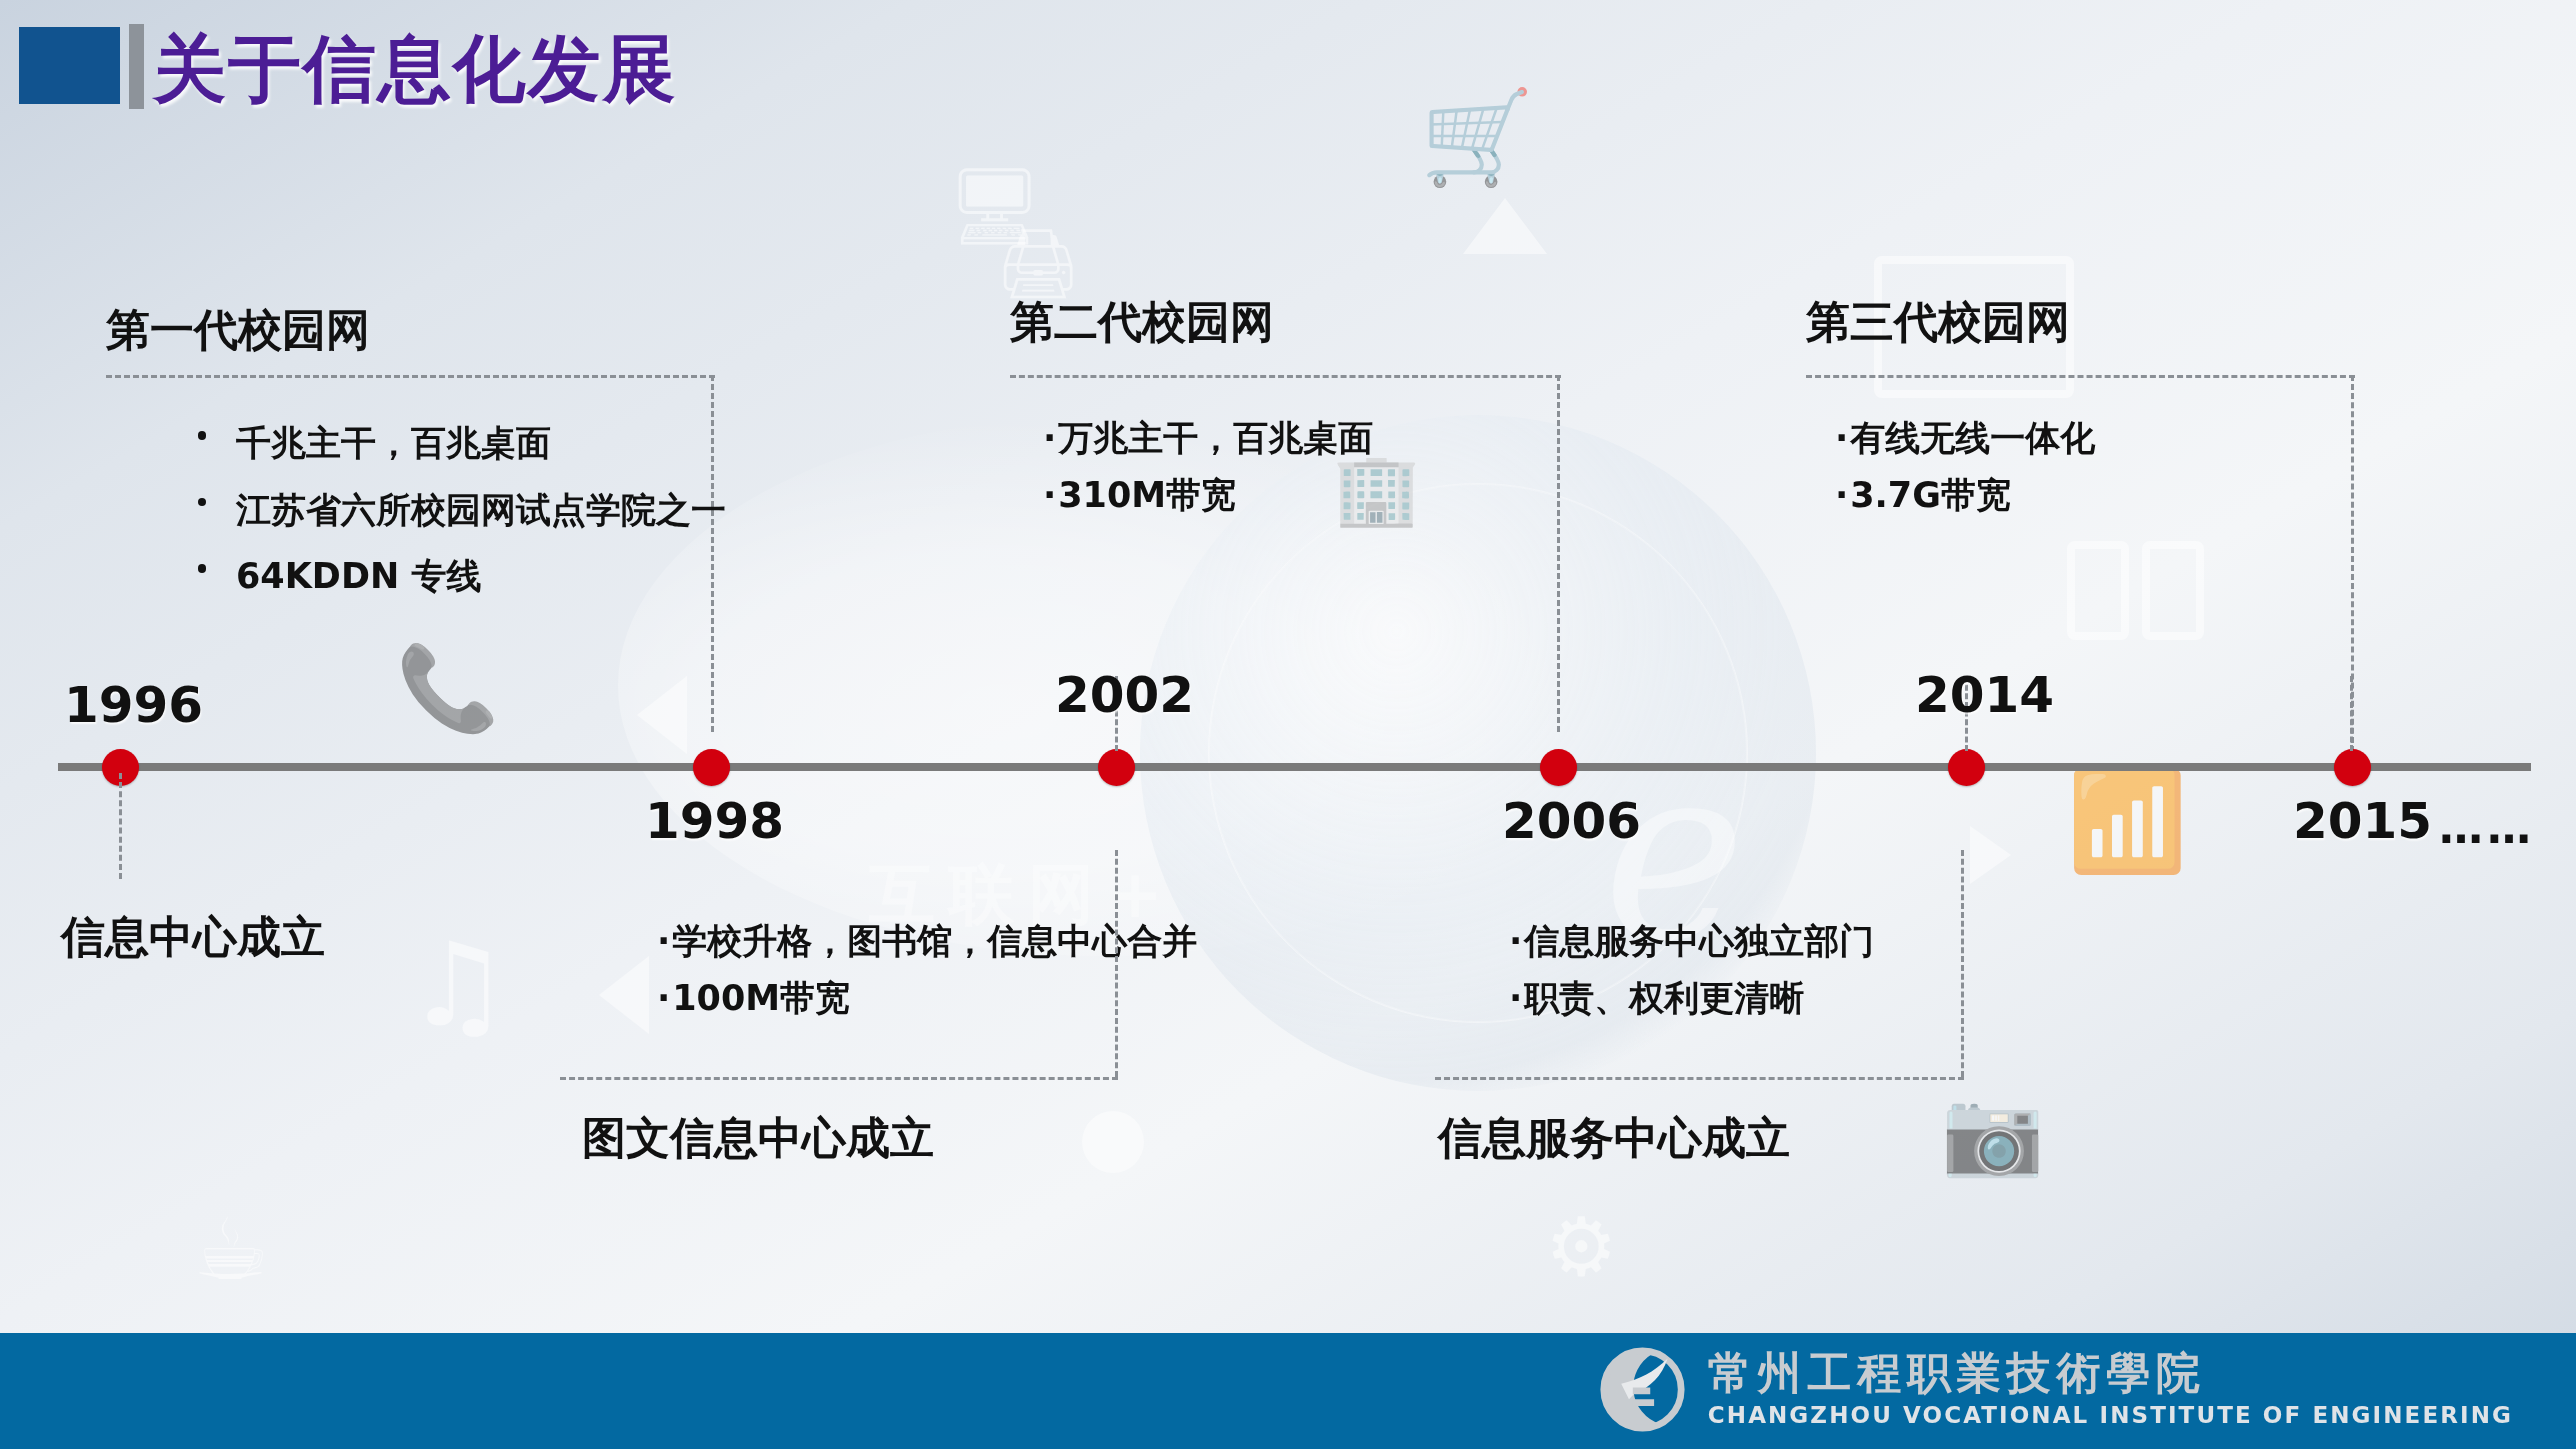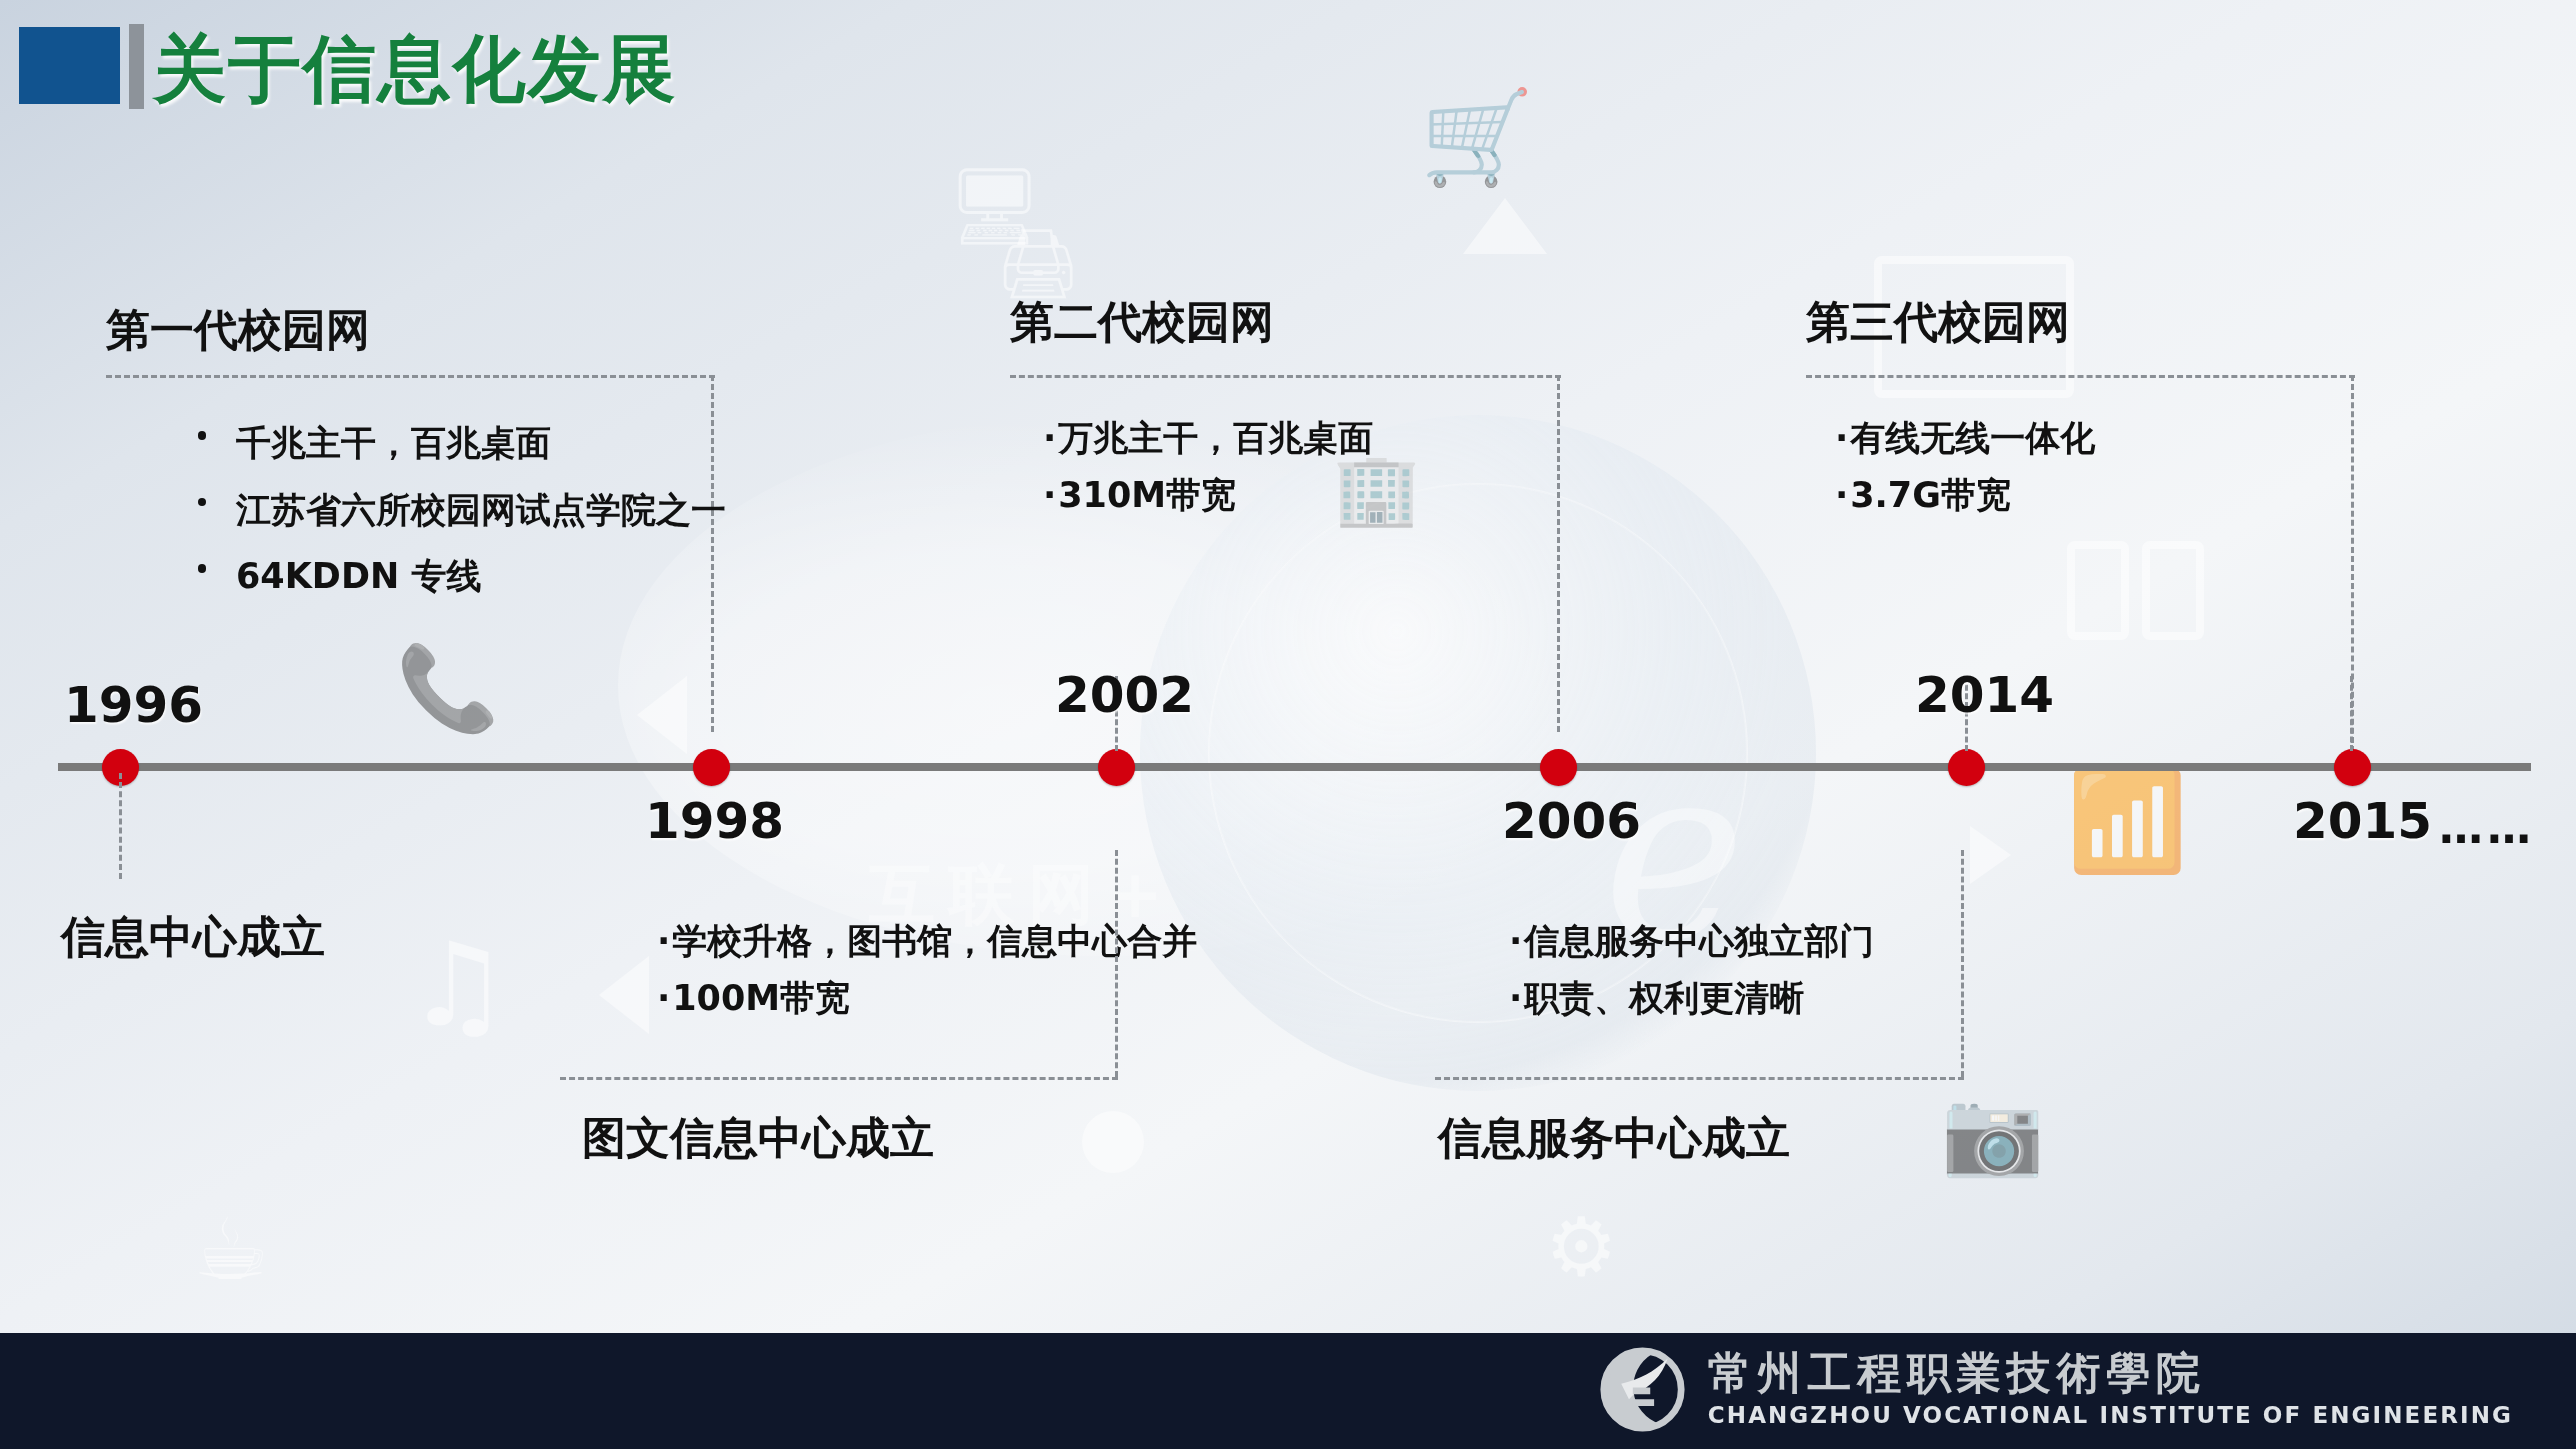--- a/index.html
+++ b/index.html
@@ -48,21 +48,21 @@
     border-left:41px solid rgba(255,255,255,.9);
   }
   .wm-box{border:8.7px solid rgba(255,255,255,.92);border-radius:7.7px;}
   .wm-circle{border-radius:50%;background:rgba(255,255,255,.85);}
   .wm-glyph{font-size:92px;color:rgba(255,255,255,.92);line-height:1;}
 
   
   .hdr-block{position:absolute;left:19.3px;top:27px;width:101px;height:77px;background:#11538f;}
   .hdr-bar{position:absolute;left:129px;top:24px;width:14.5px;height:85px;background:#8d939a;}
   .hdr-title{
-    position:absolute;left:153px;top:21px;font-size:73px;font-weight:bold;color:#15803d;
+    position:absolute;left:153px;top:21px;font-size:73px;font-weight:bold;color:#4c1d95;
     letter-spacing:1.9px;text-shadow:1.9px 2.9px 2.9px rgba(255,255,255,.85);white-space:nowrap;
   }
 
   
   .axis{position:absolute;left:58px;top:763px;width:2473px;height:7.7px;background:#7a7a7a;}
   .dot{position:absolute;width:37px;height:37px;border-radius:50%;background:#d2000e;
        box-shadow:0 1px 1.9px rgba(0,0,0,.25);}
   .vline{position:absolute;width:0;border-left:3.9px dashed #8a8f95;}
   .hline{position:absolute;height:0;border-top:3.9px dashed #8a8f95;}
 
@@ -89,21 +89,21 @@
   .bullets.liststyle div:before{
     content:"";position:absolute;left:13.5px;top:21px;width:8.7px;height:8.7px;border-radius:50%;background:#111;
   }
   .bullets.liststyle{line-height:1.9;}
 
   .ellipsis{
     position:absolute;font-size:44px;font-weight:bold;color:#111;letter-spacing:3.9px;
   }
 
   
-  .footer{position:absolute;left:0;bottom:0;width:2576px;height:117px;background:#0f172a;}
+  .footer{position:absolute;left:0;bottom:0;width:2576px;height:117px;background:#0369a1;}
   .logo-wrap{position:absolute;right:63px;top:11.6px;display:flex;align-items:center;gap:21px;}
   .logo-mark{width:89px;height:89px;position:relative;}
   .logo-txt-cn{
     font-size:44px;color:#c8ccd0;font-family:"DejaVu Serif","Liberation Serif",serif;
     font-weight:bold;letter-spacing:5.8px;line-height:1.05;
   }
   .logo-txt-en{
     font-size:23px;color:#dfe3e7;letter-spacing:2.1px;font-weight:bold;margin-top:5.8px;
   }
 </style>

